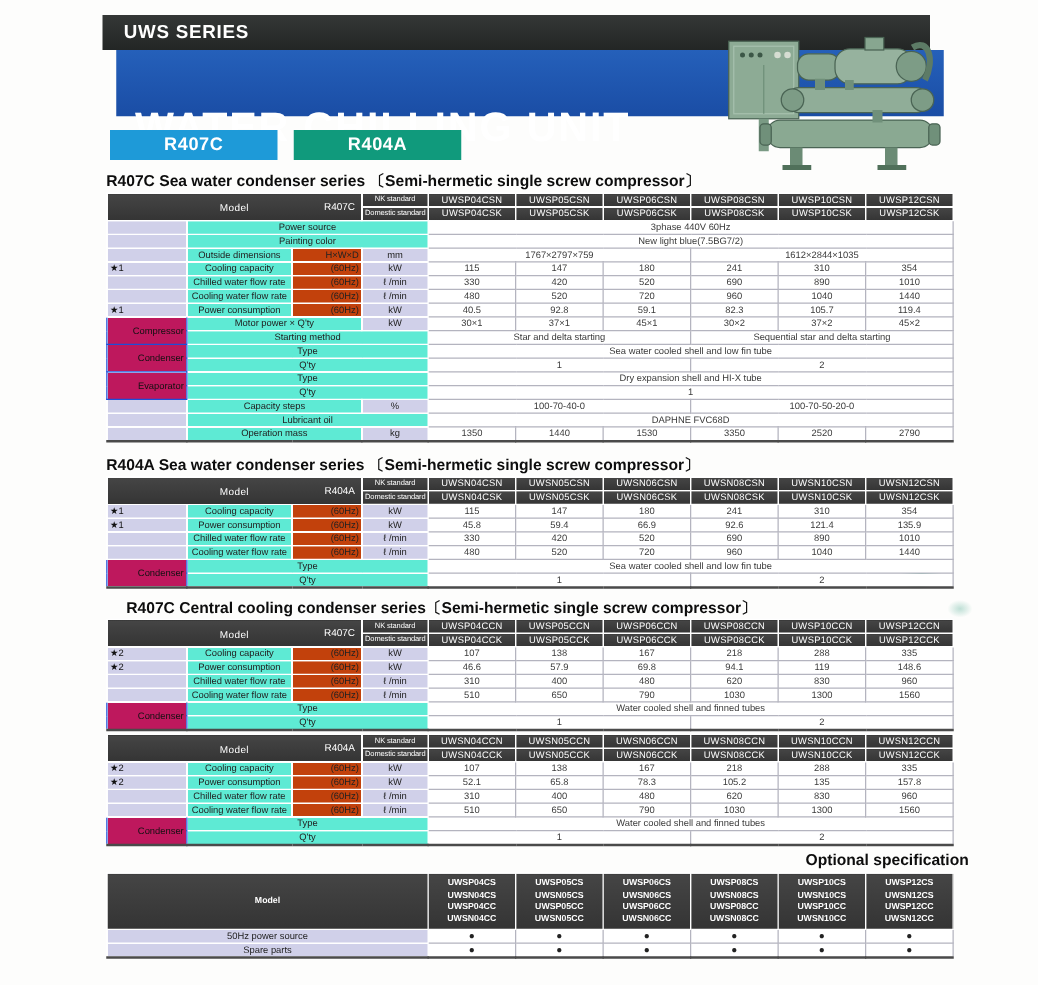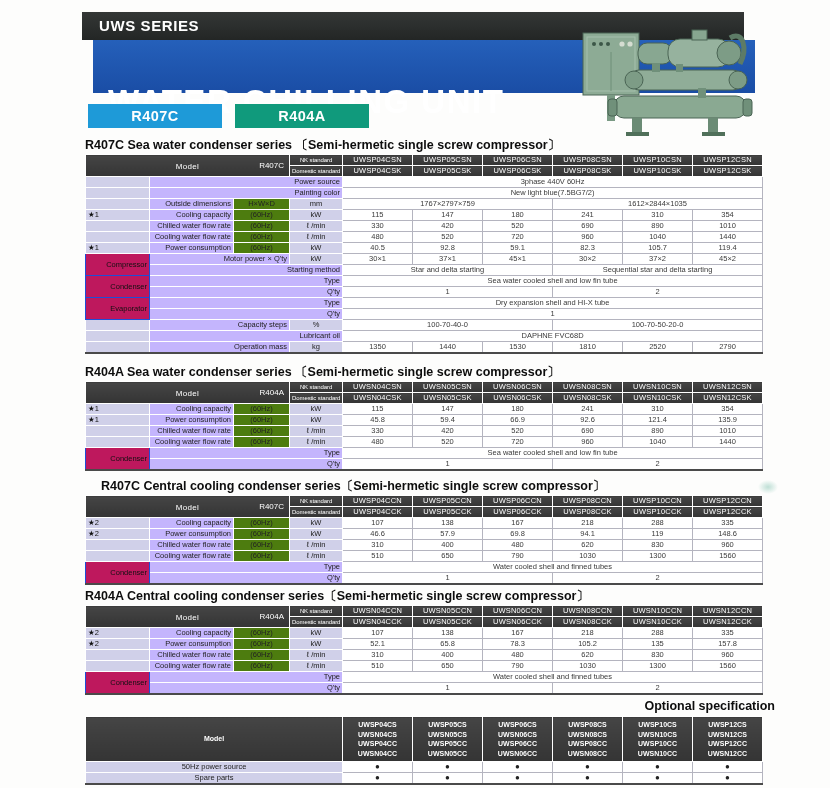--- a/index.html
+++ b/index.html
@@ -32,22 +32,22 @@
     overflow:hidden;white-space:nowrap;font-weight:normal;}
   table.spec th{background:linear-gradient(180deg,#454545,#343434);color:#fff;
     border:1px solid #fff;text-align:center;}
   th.mh{position:relative;}
   .mh-label{font-size:8px;letter-spacing:.3px;}
   .mh-ref{position:absolute;right:5px;top:50%;transform:translateY(-50%);font-size:8px;}
   th.std{font-size:6px;letter-spacing:-.1px;}
   th.mname{font-size:7.5px;font-weight:600;letter-spacing:.2px;}
   td.star{background:#d0d0e9;border:1px solid #fff;text-align:left;padding-left:3px;font-size:7.5px;}
   td.grp{background:#be185d;border:1px solid #1d4ed8;text-align:right;padding-left:4px;font-size:7.5px;vertical-align:middle;}
-  td.lab{background:#c4b5fd;border:1px solid #fff;text-align:right;padding-left:6px;font-size:7.5px;color:#222;}
-  td.sub{background:#4d7c0f;border:1px solid #fff;text-align:center;padding-right:3px;font-size:7.5px;color:#222;}
+  td.lab{background:#5eead4;border:1px solid #fff;text-align:center;padding-left:6px;font-size:7.5px;color:#222;}
+  td.sub{background:#c2410c;border:1px solid #fff;text-align:right;padding-right:3px;font-size:7.5px;color:#222;}
   td.unit{background:#d0d0e9;border:1px solid #fff;text-align:center;font-size:7.5px;color:#222;}
   td.dat{background:#fff;border:1px solid #b4b4bf;text-align:center;font-size:7.5px;color:#3a3a3a;}
   
   table.opt{border-collapse:collapse;table-layout:fixed;width:677px;margin-top:3px;
     border-bottom:2px solid #4a4a4a;}
   table.opt th{background:linear-gradient(180deg,#454545,#343434);color:#fff;border:1px solid #fff;
     font-size:7px;font-weight:600;line-height:9.5px;white-space:pre-line;text-align:center;height:42px;vertical-align:middle;}
   table.opt td{height:10px;line-height:10px;padding:0 2px;overflow:hidden;}
   table.opt td.lab{background:#d0d0e9;border:1px solid #fff;text-align:center;font-size:7.5px;color:#222;}
   table.opt td.dat{background:#fff;border:1px solid #b4b4bf;text-align:center;font-size:8px;color:#222;}
@@ -262,21 +262,21 @@
             <td class="lab" colspan="3">Lubricant oil</td>
             <td class="dat" colspan="6">DAPHNE FVC68D</td>
           </tr>
           <tr>
             <td class="star"></td>
             <td class="lab" colspan="2">Operation mass</td>
             <td class="unit">kg</td>
             <td class="dat">1350</td>
             <td class="dat">1440</td>
             <td class="dat">1530</td>
-            <td class="dat">1810</td>
+            <td class="dat">3350</td>
             <td class="dat">2520</td>
             <td class="dat">2790</td>
           </tr>
         </tbody>
       </table>
     </div>
 
   <h2 class="sec-title mt2">R404A Sea water condenser series 〔Semi-hermetic single screw compressor〕</h2>
   <div>
       <table class="spec">
@@ -468,21 +468,20 @@
           </tr>
           <tr>
             <td class="lab" colspan="3">Q'ty</td>
             <td class="dat" colspan="3">1</td>
             <td class="dat" colspan="3">2</td>
           </tr>
         </tbody>
       </table>
     </div>
 
-  <h2 class="sec-title mt4">R404A Central cooling condenser series〔Semi-hermetic single screw compressor〕</h2>
   <div>
       <table class="spec">
         <colgroup>
           <col style="width: 64px;">
           <col style="width: 84px;">
           <col style="width: 56px;">
           <col style="width: 53px;">
           <col style="width: 70px;">
           <col style="width: 70px;">
           <col style="width: 70px;">

